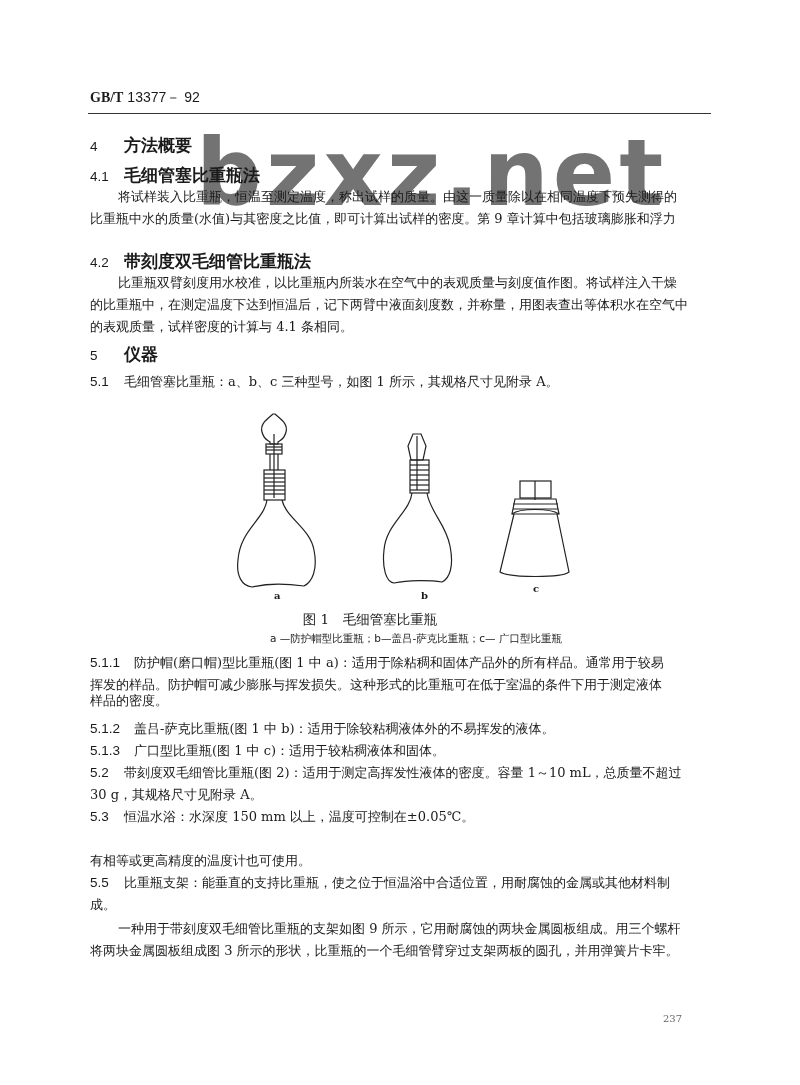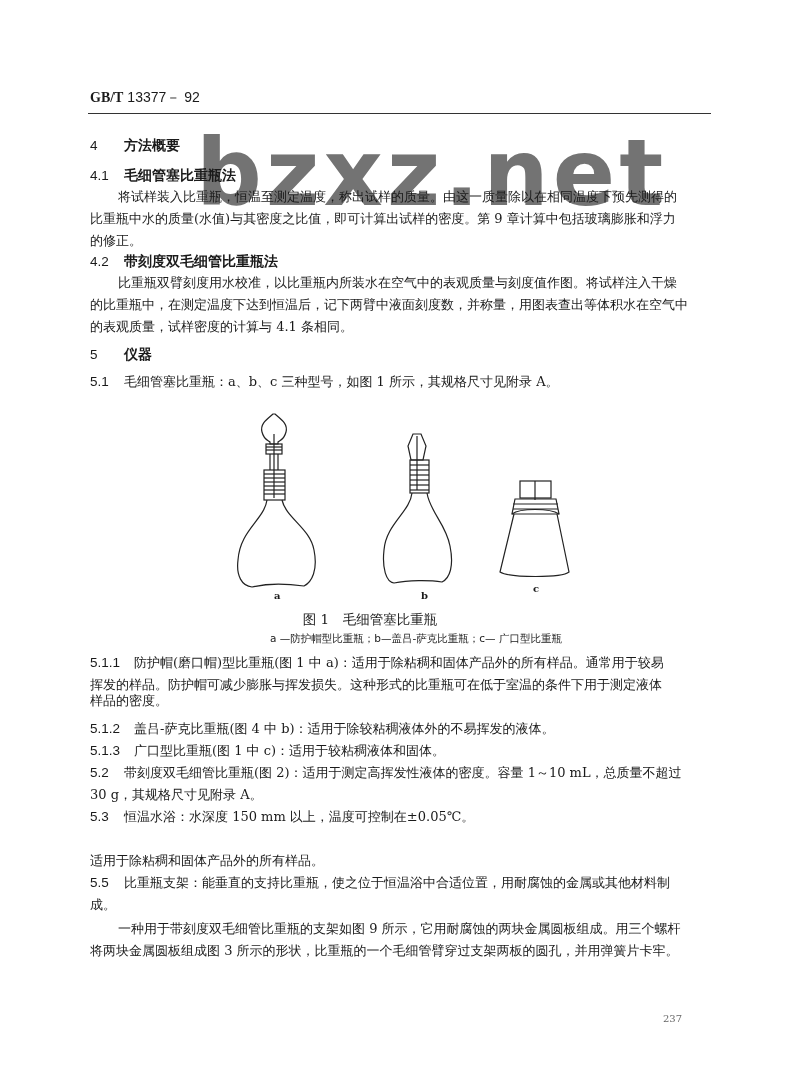--- a/index.html
+++ b/index.html
@@ -20,21 +20,21 @@
     font-size: 14px;
     font-family: "Liberation Sans", sans-serif;
   }
   .header .gb { font-family: "Liberation Serif", serif; font-weight: bold; }
   .header-rule {
     position: absolute; left: 88px; width: 623px; top: 113px;
     border-top: 1.4px solid #333;
   }
   .line { position: absolute; left: 90px; width: 620px; font-size: 13px; line-height: 16px; white-space: nowrap; }
   .indent { padding-left: 28px; }
-  .h-text { font-family: "DejaVu Sans", sans-serif; font-weight: bold; font-size: 14px; }
+  .h-text { font-family: "DejaVu Sans", sans-serif; font-weight: bold; font-size: 17px; }
   .sec-num { font-family: "Liberation Sans", sans-serif; display: inline-block; width: 34px; font-size: 13.5px; }
   .sec-num.wide { width: 44px; }
   .figure { position: absolute; left: 200px; top: 400px; width: 400px; height: 210px; }
   .fig-caption { position: absolute; left: 0; width: 740px; text-align: center; font-size: 13.5px; top: 611px; }
   .fig-legend { position: absolute; left: 0; width: 800px; text-align: center; font-size: 10.5px; top: 632px; font-family: "DejaVu Sans", sans-serif; padding-left: 16px; }
   .pageno { position: absolute; left: 663px; top: 1013px; font-size: 10px; color: #666; }
   .figlabel { position: absolute; font-size: 10px; font-weight: bold; }
 </style>
 </head>
 <body>
@@ -51,21 +51,20 @@
 
   <div class="line" style="top:137px">
     <span class="sec-num">4</span><span class="h-text">方法概要</span>
   </div>
 
   <div class="line" style="top:167px">
     <span class="sec-num">4.1</span><span class="h-text">毛细管塞比重瓶法</span>
   </div>
   <div class="line indent" style="top:189px">将试样装入比重瓶，恒温至测定温度，称出试样的质量。由这一质量除以在相同温度下预先测得的</div>
   <div class="line" style="top:211px">比重瓶中水的质量(水值)与其密度之比值，即可计算出试样的密度。第 9 章计算中包括玻璃膨胀和浮力</div>
-  <div class="line" style="top:233px">的修正。</div>
 
   <div class="line" style="top:253px">
     <span class="sec-num">4.2</span><span class="h-text">带刻度双毛细管比重瓶法</span>
   </div>
   <div class="line indent" style="top:275px">比重瓶双臂刻度用水校准，以比重瓶内所装水在空气中的表观质量与刻度值作图。将试样注入干燥</div>
   <div class="line" style="top:297px">的比重瓶中，在测定温度下达到恒温后，记下两臂中液面刻度数，并称量，用图表查出等体积水在空气中</div>
   <div class="line" style="top:319px">的表观质量，试样密度的计算与 4.1 条相同。</div>
 
   <div class="line" style="top:346px">
     <span class="sec-num">5</span><span class="h-text">仪器</span>
@@ -125,36 +124,36 @@
   <div class="fig-caption">图 1　毛细管塞比重瓶</div>
   <div class="fig-legend">a —防护帽型比重瓶；b—盖吕-萨克比重瓶；c— 广口型比重瓶</div>
 
   <div class="line" style="top:655px">
     <span class="sec-num wide">5.1.1</span><span>防护帽(磨口帽)型比重瓶(图 1 中 a)：适用于除粘稠和固体产品外的所有样品。通常用于较易</span>
   </div>
   <div class="line" style="top:677px">挥发的样品。防护帽可减少膨胀与挥发损失。这种形式的比重瓶可在低于室温的条件下用于测定液体</div>
   <div class="line" style="top:693px">样品的密度。</div>
 
   <div class="line" style="top:721px">
-    <span class="sec-num wide">5.1.2</span><span>盖吕-萨克比重瓶(图 4 中 b)：适用于除较粘稠液体外的不易挥发的液体。</span>
+    <span class="sec-num wide">5.1.2</span><span>盖吕-萨克比重瓶(图 1 中 b)：适用于除较粘稠液体外的不易挥发的液体。</span>
   </div>
   <div class="line" style="top:743px">
     <span class="sec-num wide">5.1.3</span><span>广口型比重瓶(图 1 中 c)：适用于较粘稠液体和固体。</span>
   </div>
 
   <div class="line" style="top:765px">
     <span class="sec-num">5.2</span><span>带刻度双毛细管比重瓶(图 2)：适用于测定高挥发性液体的密度。容量 1～10 mL，总质量不超过</span>
   </div>
   <div class="line" style="top:787px">30 g，其规格尺寸见附录 A。</div>
 
   <div class="line" style="top:809px">
     <span class="sec-num">5.3</span><span>恒温水浴：水深度 150 mm 以上，温度可控制在±0.05℃。</span>
   </div>
 
-  <div class="line" style="top:853px">适用于除粘稠和固体产品外的所有样品。</div>
+  <div class="line" style="top:853px">有相等或更高精度的温度计也可使用。</div>
 
   <div class="line" style="top:875px">
     <span class="sec-num">5.5</span><span>比重瓶支架：能垂直的支持比重瓶，使之位于恒温浴中合适位置，用耐腐蚀的金属或其他材料制</span>
   </div>
   <div class="line" style="top:897px">成。</div>
 
   <div class="line indent" style="top:921px">一种用于带刻度双毛细管比重瓶的支架如图 9 所示，它用耐腐蚀的两块金属圆板组成。用三个螺杆</div>
   <div class="line" style="top:943px">将两块金属圆板组成图 3 所示的形状，比重瓶的一个毛细管臂穿过支架两板的圆孔，并用弹簧片卡牢。</div>
 
   <div class="pageno">237</div>

